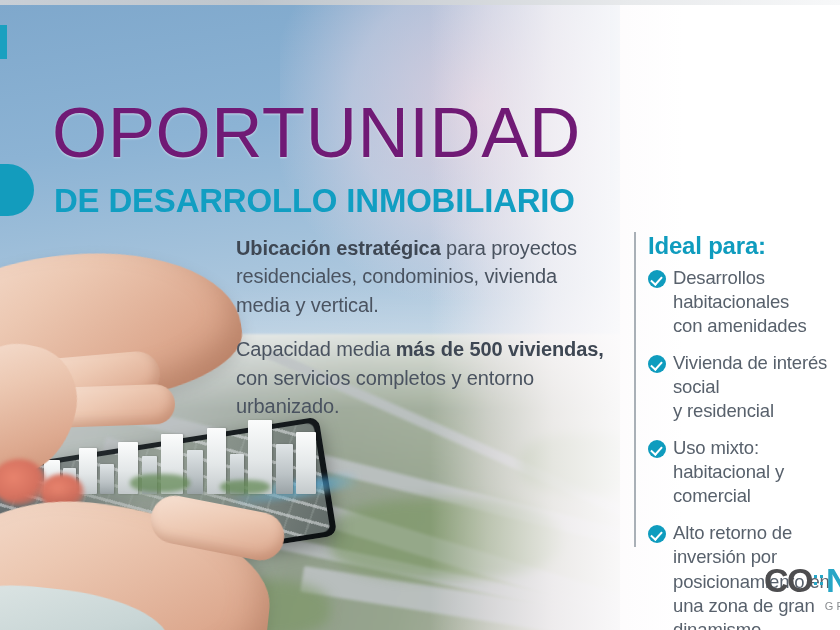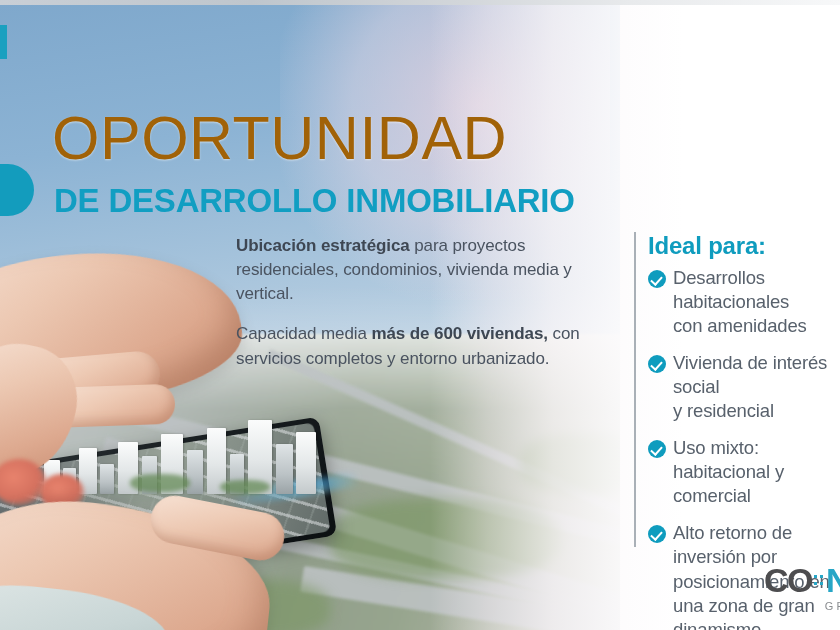--- a/index.html
+++ b/index.html
@@ -175,40 +175,40 @@
     position:absolute; left:0; top:25px; width:7px; height:34px;
     background:#1aa0c0; z-index:30;
   }
   .pill {
     position:absolute; left:-14px; top:164px; width:48px; height:52px;
     background:#139cbd; border-radius:0 30px 30px 0; z-index:30;
   }
 
   
   .headline {
-    position:absolute; left:52px; top:108px; z-index:32;
-    font-size:61px; line-height:1; letter-spacing:.5px;
-    font-weight:300; color:#a16207;
+    position:absolute; left:52px; top:97px; z-index:32;
+    font-size:71px; line-height:1; letter-spacing:.5px;
+    font-weight:300; color:#701a75;
     white-space:nowrap;
     text-shadow:0 1px 2px rgba(255,255,255,.5);
   }
   .subhead {
     position:absolute; left:54px; top:183px; z-index:32;
     font-size:34px; line-height:1; letter-spacing:-.2px;
     font-weight:700; color:#119ec2;
     white-space:nowrap;
     transform:scaleX(.97); transform-origin:left center;
   }
 
   
   .body-col {
     position:absolute; left:236px; top:234px; width:380px; z-index:32;
   }
   .body-col p {
-    color:#4a5360; font-size:17px; line-height:1.42;
+    color:#4a5360; font-size:20px; line-height:1.42;
     margin-bottom:16px; letter-spacing:-.1px;
   }
   .body-col p:last-child { margin-bottom:0; }
   .body-col b { font-weight:700; color:#3e4753; }
 
   
   .divider {
     position:absolute; left:634px; top:232px; width:2px; height:315px;
     background:#a9b0b7; z-index:33;
   }
@@ -329,21 +329,21 @@
   <div class="pill"></div>
 
   <div class="headline">OPORTUNIDAD</div>
   <div class="subhead">DE DESARROLLO INMOBILIARIO</div>
 
   <div class="body-col">
     <p>
       <b>Ubicación estratégica</b><span> para proyectos residenciales, condominios, vivienda media y vertical.</span>
     </p>
     <p>
-      <span>Capacidad media </span><b>más de 600 viviendas,</b><span> con servicios completos y entorno urbanizado.</span>
+      <span>Capacidad media </span><b>más de 500 viviendas,</b><span> con servicios completos y entorno urbanizado.</span>
     </p>
   </div>
 
   <div class="divider"></div>
   <div class="list-wrap">
     <div class="list-title">Ideal para:</div>
 
     <div class="li">
       <span class="chk"></span>
       <span class="li-text">Desarrollos habitacionales

